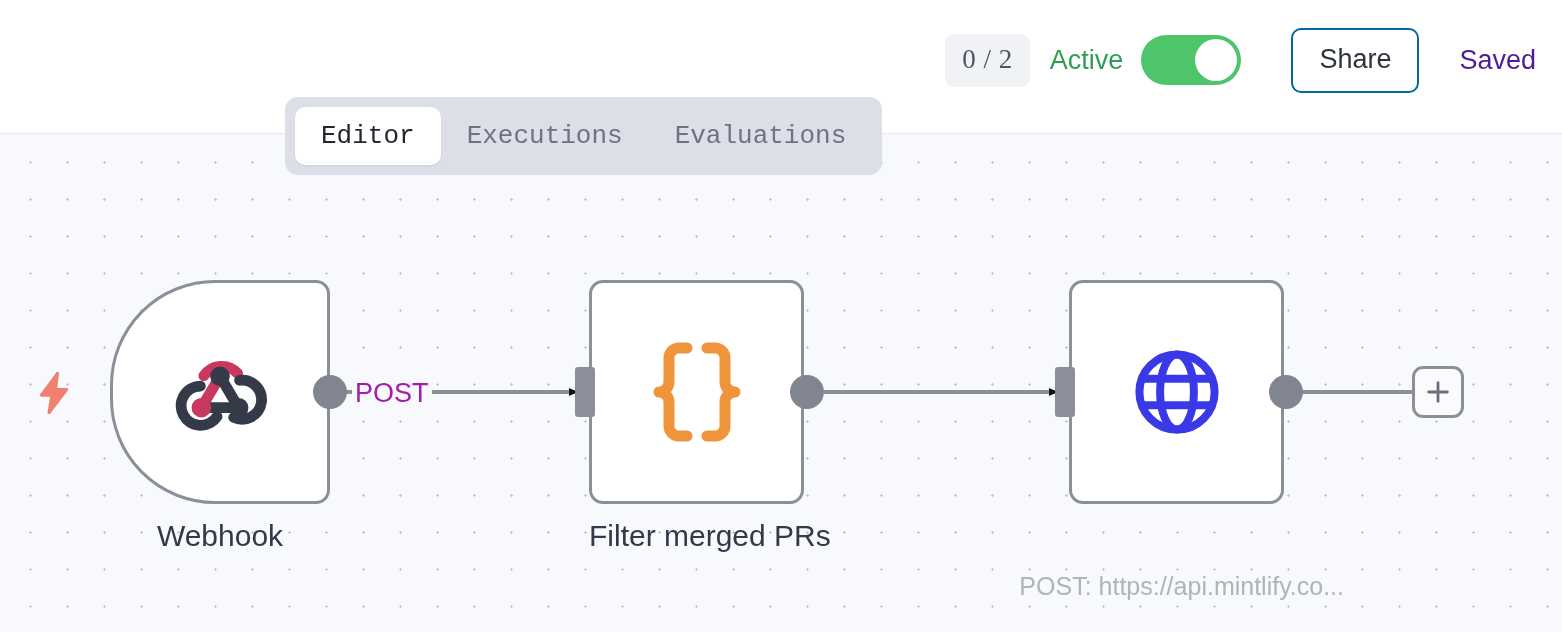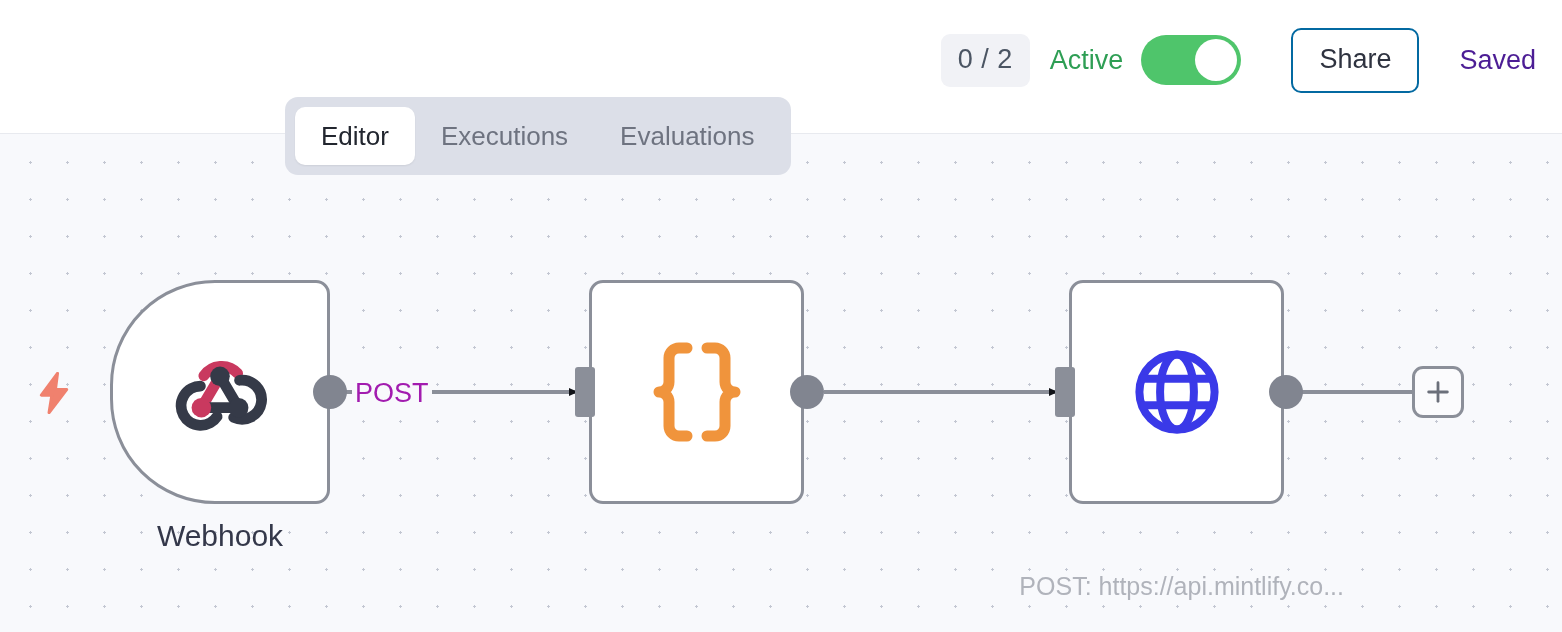--- a/index.html
+++ b/index.html
@@ -43,20 +43,21 @@
 
   .count-badge {
     background: #f1f2f6;
     color: #4b5563;
     font-size: 27px;
     line-height: 1;
     padding: 12px 17px 14px 17px;
     border-radius: 9px;
     letter-spacing: 0.5px;
     white-space: nowrap;
+    font-family: Liberation Serif, serif;
   }
 
   .active-label {
     color: #2e9e54;
     font-size: 27px;
     margin-left: 20px;
     white-space: nowrap;
   }
 
   .toggle {
@@ -106,20 +107,21 @@
     left: 285px;
     top: 97px;
     height: 78px;
     background: #dcdfe8;
     border-radius: 13px;
     display: flex;
     align-items: center;
     padding: 0 10px;
     gap: 0;
     z-index: 40;
+    font-family: Liberation Mono, monospace;
   }
   .tab {
     font-size: 26px;
     color: #6e7380;
     padding: 0 26px;
     height: 58px;
     line-height: 58px;
     border-radius: 10px;
     cursor: pointer;
     white-space: nowrap;
@@ -297,20 +299,21 @@
     <div class="port-in" style="left:575px; top:233px;"></div>
     <div class="node standard" style="left:589px; top:146px; width:215px; height:224px;">
       <svg class="node-icon" width="96" height="104" viewBox="0 0 96 104">
         <g fill="none" stroke="#f0943c" stroke-width="11" stroke-linecap="round" stroke-linejoin="round">
           <path d="M38 8 H30 A10 10 0 0 0 20 18 V42 A10 10 0 0 1 10 52 A10 10 0 0 1 20 62 V86 A10 10 0 0 0 30 96 H38"></path>
           <path d="M58 8 H66 A10 10 0 0 1 76 18 V42 A10 10 0 0 0 86 52 A10 10 0 0 0 76 62 V86 A10 10 0 0 1 66 96 H58"></path>
         </g>
       </svg>
     </div>
     <div class="port-out" style="left:790px; top:241px;"></div>
+    <div class="node-label" style="left:589px; top:385px; width:215px;">Filter merged PRs</div>
 
     <div class="port-in" style="left:1055px; top:233px;"></div>
     <div class="node standard" style="left:1069px; top:146px; width:215px; height:224px;">
       <svg class="node-icon" width="94" height="94" viewBox="0 0 100 100">
         <g fill="none" stroke="#3a39e8" stroke-width="8.5">
           <circle cx="50" cy="50" r="40"></circle>
           <ellipse cx="50" cy="50" rx="18" ry="40"></ellipse>
           <line x1="11" y1="36" x2="89" y2="36"></line>
           <line x1="11" y1="64" x2="89" y2="64"></line>
         </g>

